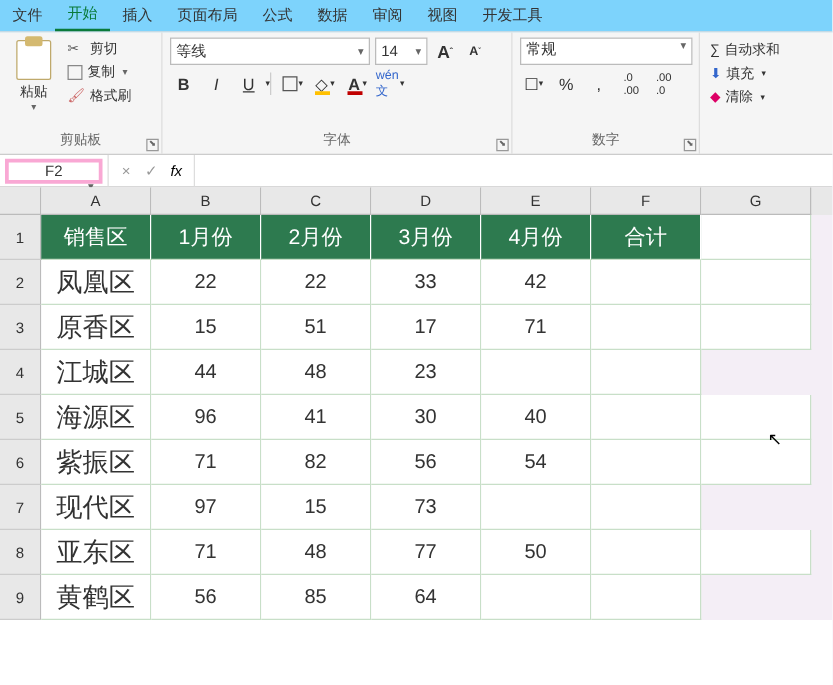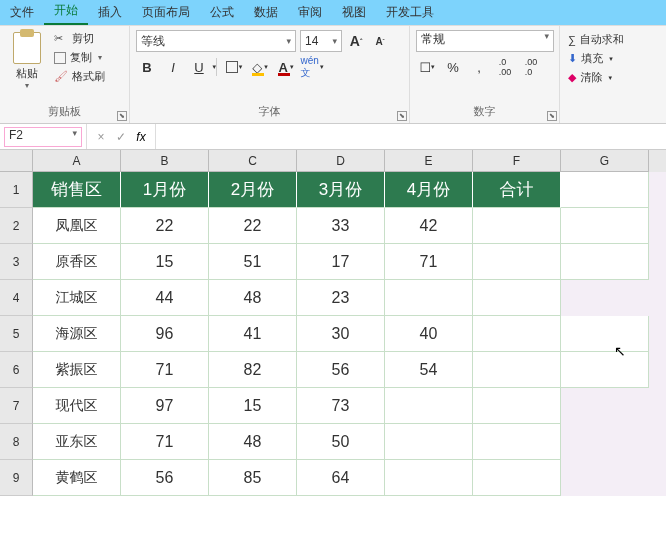--- a/index.html
+++ b/index.html
@@ -39,37 +39,37 @@
 .fmt-dd { position: relative; display: flex; }
 .color-bar { position: absolute; bottom: 2px; left: 3px; width: 12px; height: 3px; }
 
 .number-group { width: 150px; }
 .general-sel { width: 138px; height: 22px; border: 1px solid #bbb; background: #fff; display: flex; padding: 0 4px; margin-bottom: 4px; }
 
 .edit-group { width: 95px; }
 .edit-item { display: flex; align-items: center; gap: 4px; font-size: 11px; padding: 2px; cursor: pointer; }
 
 .formula-bar { display: flex; align-items: center; height: 26px; border-bottom: 1px solid #ccc; background: #fff; }
-.name-box { width: 78px; height: 20px; border: 1px solid #f9a8d4; margin: 0 4px; display: flex; align-items: flex-start; padding: 0 4px; font-size: 12px; }
+.name-box { width: 78px; height: 20px; border: 3px solid #f9a8d4; margin: 0 4px; display: flex; align-items: center; padding: 0 4px; font-size: 12px; flex-direction: column; }
 .fb-btns { display: flex; gap: 4px; padding: 0 6px; border-left: 1px solid #ddd; border-right: 1px solid #ddd; height: 100%; align-items: center; }
 .fb-btn { color: #999; font-size: 12px; cursor: pointer; width: 16px; text-align: center; }
 .fx-btn { font-style: italic; color: #000000; }
 .formula-input { flex: 1; height: 20px; padding: 0 6px; }
 
 .sheet-area { position: relative; background: #f4eef6; }
 .col-headers { display: flex; height: 22px; background: #e8e8e8; }
 .corner { width: 33px; border-right: 1px solid #bbb; border-bottom: 1px solid #bbb; background: #e8e8e8; }
 .col-h { border-right: 1px solid #bbb; border-bottom: 1px solid #bbb; text-align: center; line-height: 22px; color: #333; background:#e8e8e8; }
 .grid-row { display: flex; height: 36px; }
 .row-h { width: 33px; border-right: 1px solid #bbb; border-bottom: 1px solid #ccc; text-align: center; line-height: 36px; background: #e8e8e8; color: #333; }
 .cell { border-right: 1px solid #c8dfc8; border-bottom: 1px solid #c8dfc8; display: flex; align-items: center; justify-content: center; font-size: 16px; background: #fff; }
 .hdr-cell { background: #2d7a4f; color: #fff; font-weight: 500; font-size: 17px; border-right: 1px solid #fff; border-bottom: 1px solid #c8dfc8; }
 .w-a { width: 88px; } .w-b { width: 88px; } .w-c { width: 88px; } .w-d { width: 88px; } .w-e { width: 88px; } .w-f { width: 88px; } .w-g { width: 88px; }
 .data-cell { font-family: Arial; }
-.region-cell { font-size: 14px; }
+.region-cell { font-size: 21px; }
 .cursor-icon { position: absolute; top: 193px; left: 614px; font-size: 14px; color: #000; pointer-events: none; }
 </style>
 </head>
 <body>
 
 <div class="tabs" id="tabs">
     <div class="tab">文件</div>
     <div class="tab active">开始</div>
     <div class="tab">插入</div>
     <div class="tab">页面布局</div>
@@ -281,20 +281,21 @@
         <div class="cell data-cell w-d">15</div>
         <div class="cell data-cell w-e">73</div>
         <div class="cell w-f"></div>
         <div class="cell w-g"></div>
       </div>
       <div class="grid-row">
         <div class="row-h">8</div>
         <div class="cell region-cell w-a">亚东区</div>
         <div class="cell data-cell w-b">71</div>
         <div class="cell data-cell w-c">48</div>
+        <div class="cell data-cell w-d">77</div>
         <div class="cell data-cell w-e">50</div>
         <div class="cell w-f"></div>
         <div class="cell w-g"></div>
       </div>
       <div class="grid-row">
         <div class="row-h">9</div>
         <div class="cell region-cell w-a">黄鹤区</div>
         <div class="cell data-cell w-c">56</div>
         <div class="cell data-cell w-d">85</div>
         <div class="cell data-cell w-e">64</div>

